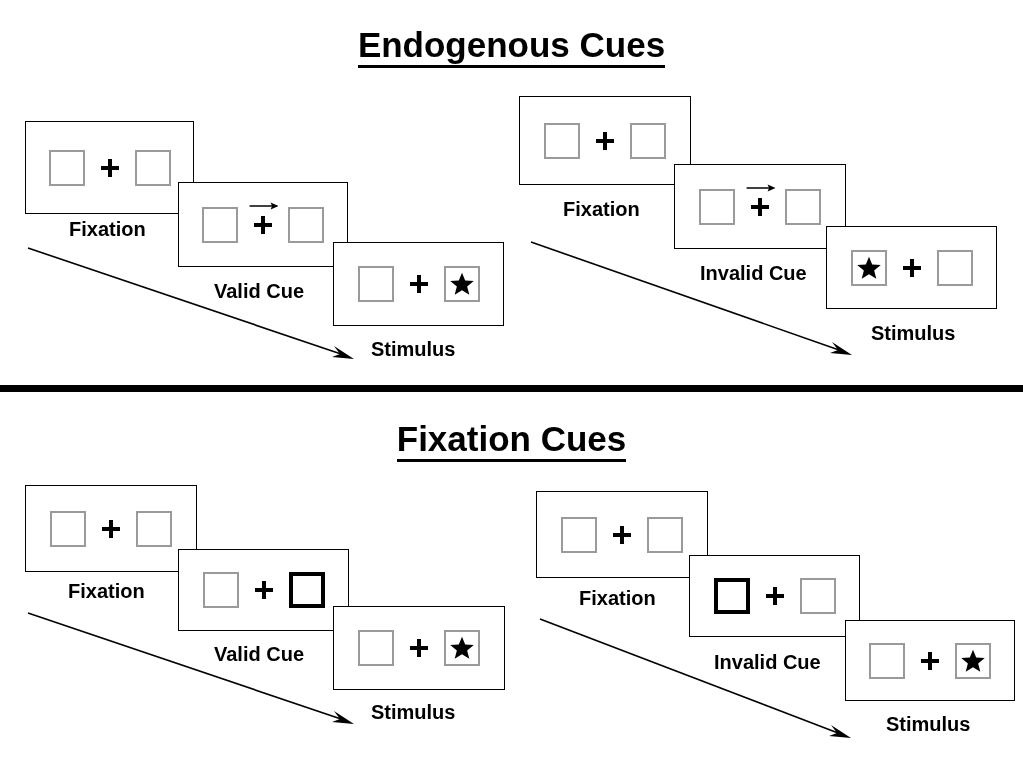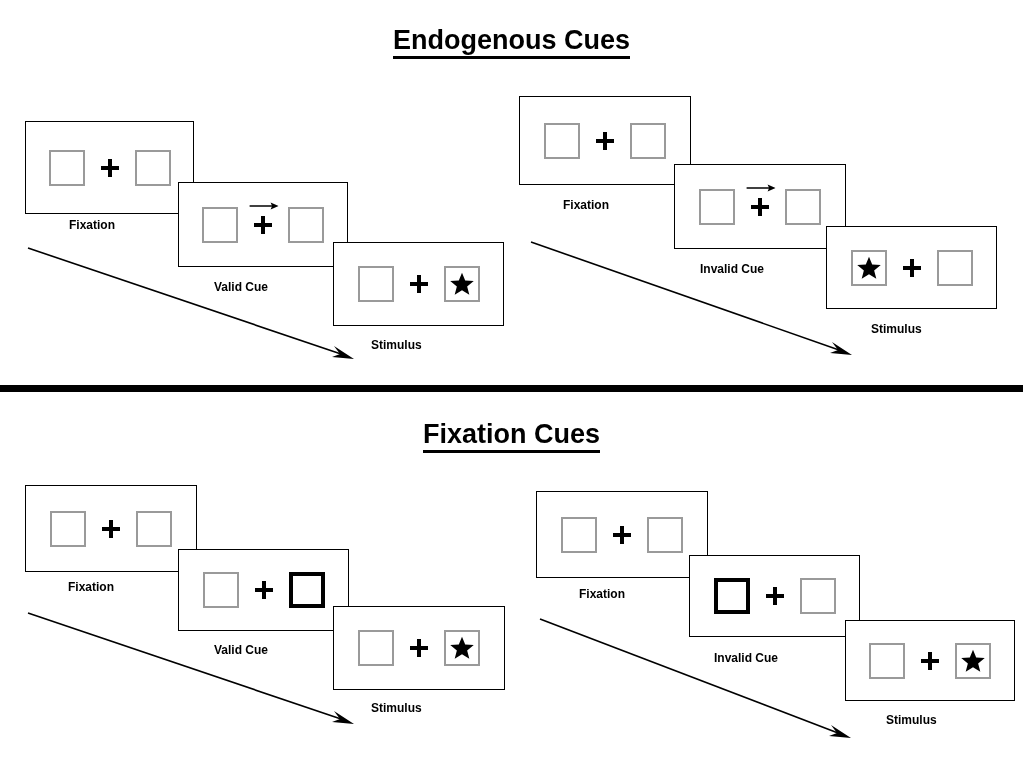--- a/index.html
+++ b/index.html
@@ -7,21 +7,21 @@
     width:1023px;height:767px;
     background:#ffffff;
     font-family:"Liberation Sans", sans-serif;
     overflow:hidden;
     position:relative;
   }
   .section-title{
     position:absolute;
     width:100%;
     text-align:center;
-    font-size:27px;
+    font-size:35px;
     font-weight:bold;
     color:#000;
     letter-spacing:0px;
   }
   .section-title span{
     border-bottom:3px solid #000;
     padding-bottom:1px;
   }
   .divider{
     position:absolute;
@@ -70,21 +70,21 @@
     position:absolute;
     top:-15px;
     left:50%;
     transform:translateX(-48%);
   }
   .star{
     display:block;
   }
   .panel-label{
     position:absolute;
-    font-size:12px;
+    font-size:20px;
     font-weight:bold;
     color:#000;
     white-space:nowrap;
   }
   .flow-arrow{
     position:absolute;
     pointer-events:none;
   }
 </style>
 </head>

